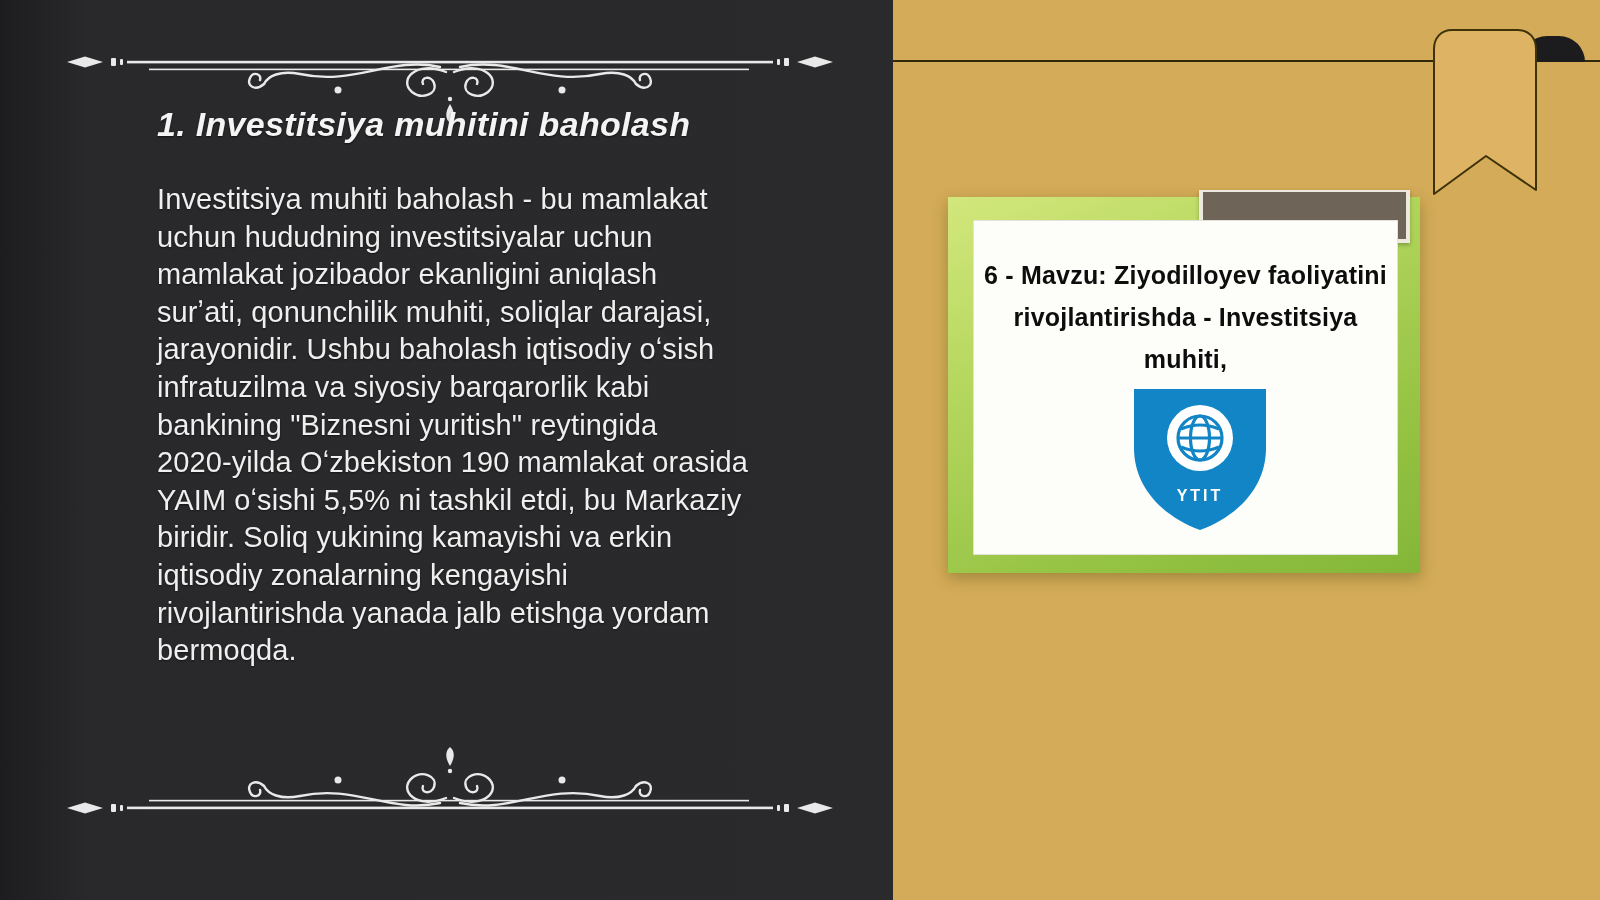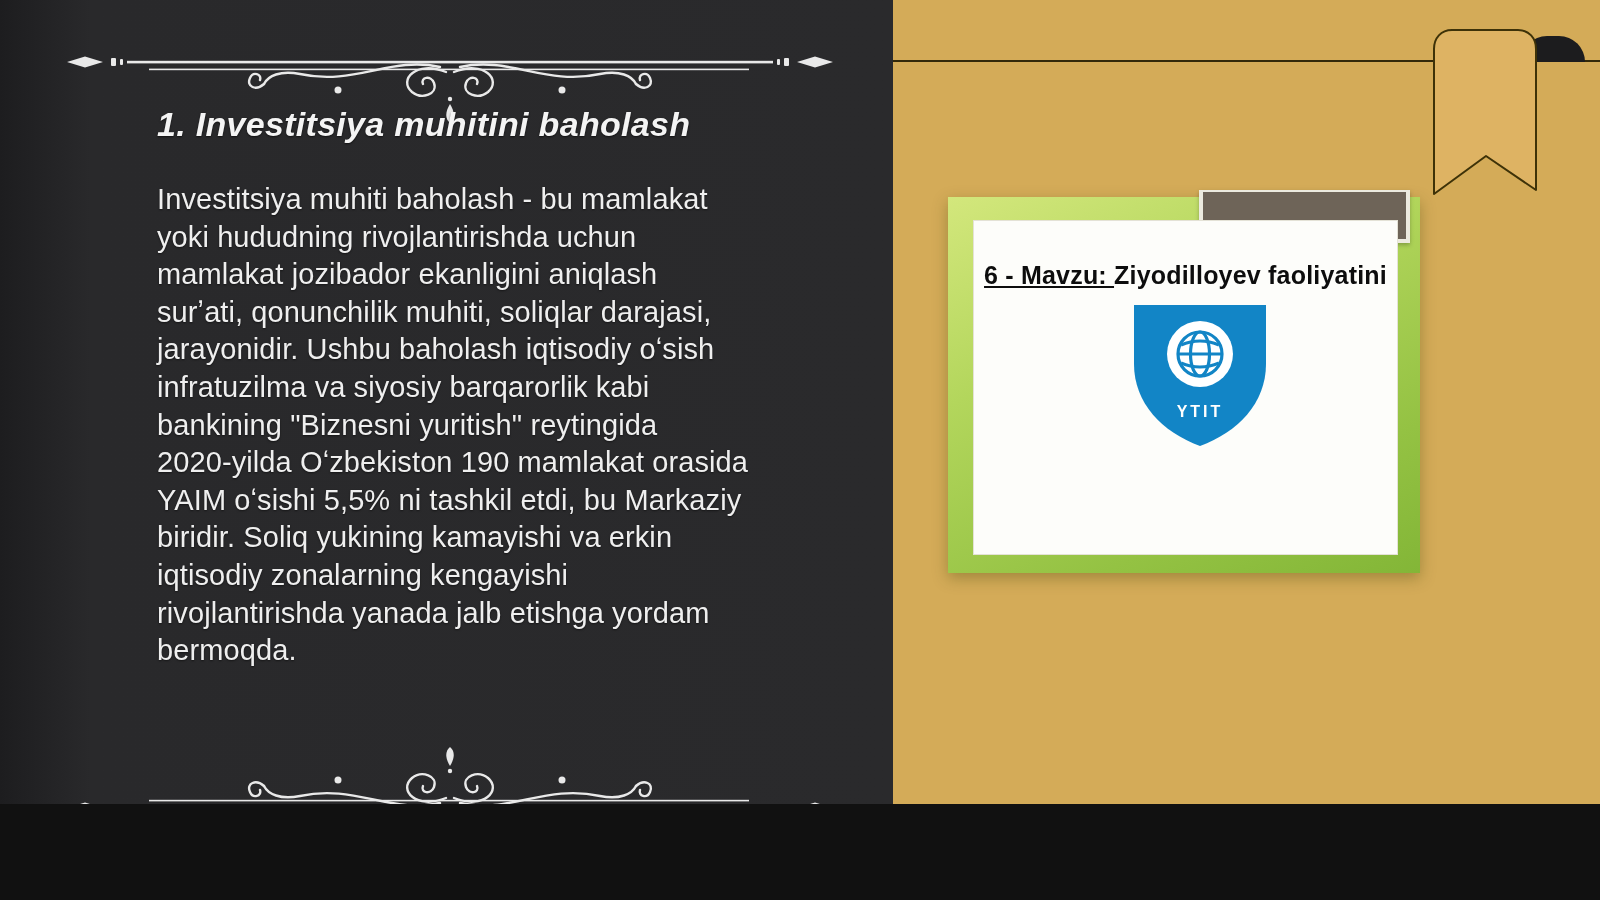--- a/index.html
+++ b/index.html
@@ -1,17 +1,17 @@
 <!DOCTYPE html>
 <html><head>
 <meta charset="utf-8">
 <style>
   html,body{margin:0;padding:0;background:#111;}
   .slide{
-    position:relative;width:1600px;height:804px;overflow:hidden;
+    position:relative;width:1600px;height:900px;overflow:hidden;
     font-family:"Liberation Sans",sans-serif;
   }
   
   .left-panel{
     position:absolute;left:0;top:0;width:893px;height:900px;
     background:linear-gradient(90deg,#1d1d1f 0px,#29292b 90px,#2a2a2c 100%);
   }
   .ornament{position:absolute;left:65px;width:770px;height:75px;}
   .ornament.top{top:50px;}
   .ornament.bottom{top:745px;transform:scaleY(-1);}
@@ -49,21 +49,21 @@
   }
   .clip{
     position:absolute;left:251px;top:-7px;width:203px;height:47px;
     background:#6e6458;border:4px solid #eceadf;border-top-width:2px;
     box-shadow:0 2px 4px rgba(0,0,0,.25);
   }
   .card-title{
     margin-top:33px;text-align:center;color:#0d0d0d;font-weight:bold;
     font-size:25px;line-height:42px;letter-spacing:.2px;
   }
-  .card-title .u{text-decoration:underline;}
+  .card-title .u{}
   .shield{display:block;margin:6px auto 0;transform:translateX(14px);}
   .contact{
     position:absolute;left:15px;bottom:8px;color:#1c1c1c;
     font-size:13.5px;line-height:19px;font-weight:bold;
   }
   .contact .email-link{color:#b5872c;text-decoration:underline;cursor:pointer;}
 </style>
 </head>
 <body>
 
@@ -92,21 +92,21 @@
         <use href="#fl-half" transform="scale(-1,1)"></use>
         <path d="M0,40 c5,8 5,15 0,19 c-5,-4 -5,-11 0,-19" fill="#e9e9e9" stroke="none"></path>
         <circle cx="0" cy="35" r="2.2" fill="#e9e9e9" stroke="none"></circle>
       </g>
     </svg>
 
     <div class="left-content">
       <h1 class="page-title">1. Investitsiya muhitini baholash</h1>
       <div class="body-text">
           <div>Investitsiya muhiti baholash - bu mamlakat</div>
-          <div>yoki hududning rivojlantirishda uchun</div>
+          <div>uchun hududning investitsiyalar uchun</div>
           <div>mamlakat jozibador ekanligini aniqlash</div>
           <div>surʼati, qonunchilik muhiti, soliqlar darajasi,</div>
           <div>jarayonidir. Ushbu baholash iqtisodiy oʻsish</div>
           <div>infratuzilma va siyosiy barqarorlik kabi</div>
           <div>bankining "Biznesni yuritish" reytingida</div>
           <div>2020-yilda Oʻzbekiston 190 mamlakat orasida</div>
           <div>YAIM oʻsishi 5,5% ni tashkil etdi, bu Markaziy</div>
           <div>biridir. Soliq yukining kamayishi va erkin</div>
           <div>iqtisodiy zonalarning kengayishi</div>
           <div>rivojlantirishda yanada jalb etishga yordam</div>
@@ -148,20 +148,21 @@
     </svg>
 
     <div class="card">
       <div class="clip"></div>
       <div class="card-inner">
 
         <div class="card-title">
           <div>
             <span class="u">6 - Mavzu: </span><span>Ziyodilloyev faoliyatini</span>
           </div>
+          <div>rivojlantirishda - Investitsiya muhiti,</div>
         </div>
 
         <svg class="shield" width="140" height="147" viewBox="0 0 140 147">
           <path d="M4,3 L136,3 L136,62 C136,101 108,130 70,144 C32,130 4,101 4,62 Z" fill="#1285c6"></path>
           <circle cx="70" cy="52" r="33" fill="#ffffff"></circle>
           <g stroke="#1285c6" fill="none" stroke-width="3.2">
             <circle cx="70" cy="52" r="22"></circle>
             <ellipse cx="70" cy="52" rx="9.5" ry="22"></ellipse>
             <path d="M51,43 Q70,35 89,43"></path>
             <path d="M48,52 L92,52"></path>

